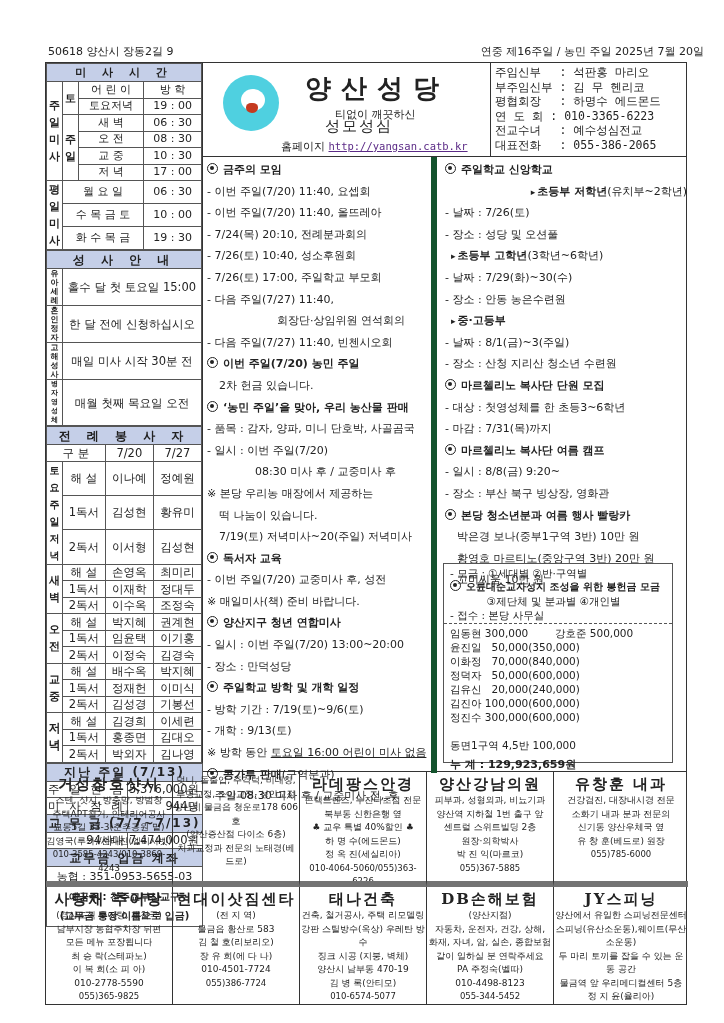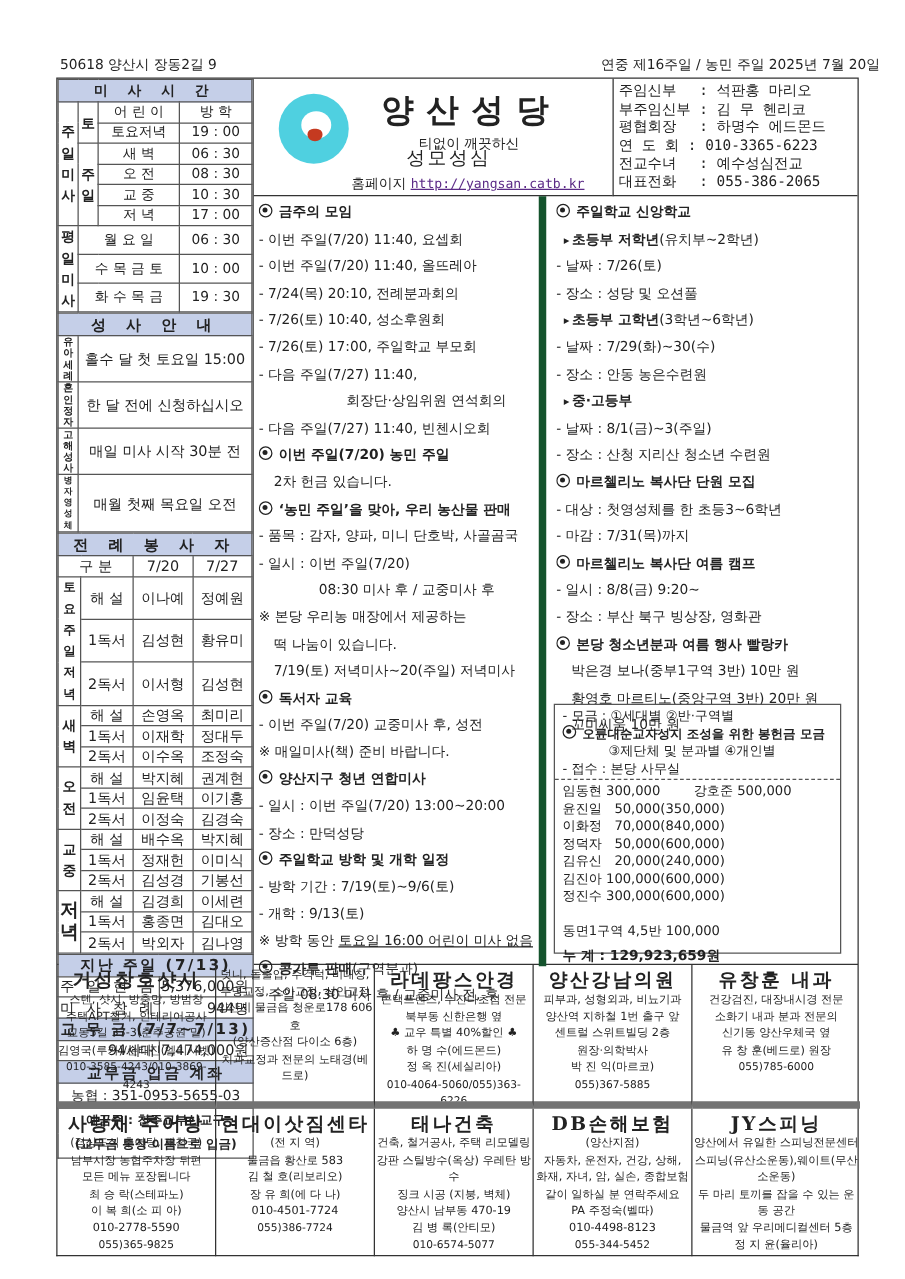--- a/index.html
+++ b/index.html
@@ -207,21 +207,21 @@
             <td>1독서</td>
             <td>정재헌</td>
             <td>이미식</td>
           </tr>
           <tr>
             <td>2독서</td>
             <td>김성경</td>
             <td>기봉선</td>
           </tr>
           <tr>
-            <td class="vert" rowspan="3" style="font-size: 15px;">저녁</td>
+            <td class="vert" rowspan="3" style="font-size: 12px;">저녁</td>
             <td>해 설</td>
             <td>김경희</td>
             <td>이세련</td>
           </tr>
           <tr>
             <td>1독서</td>
             <td>홍종면</td>
             <td>김대오</td>
           </tr>
           <tr>
@@ -317,21 +317,21 @@
       <div class="line h"><span class="dot"></span><span>주일학교 방학 및 개학 일정</span></div>
       <div class="line">- 방학 기간 : 7/19(토)~9/6(토)</div>
       <div class="line">- 개학 : 9/13(토)</div>
       <div class="line"><span>※ 방학 동안 </span><span class="u">토요일 16:00 어린이 미사 없음</span></div>
       <div class="line h"><span class="dot"></span><span>콩가루 판매</span><span style="font-weight: normal;">(구역분과)</span></div>
       <div class="line">- 주일 08:30 미사 후 / 교중미사 전, 후</div>
     </div>
 
   <div class="right" id="right">
   <div class="line h"><span class="dot"></span><span>주일학교 신앙학교</span></div>
-      <div class="line" style="padding-left: 6px;"><span class="tri">초등부 저학년</span><span>(유치부~2학년)</span></div>
+      <div class="line" style="padding-left: 6px; text-align: right;"><span class="tri">초등부 저학년</span><span>(유치부~2학년)</span></div>
       <div class="line">- 날짜 : 7/26(토)</div>
       <div class="line">- 장소 : 성당 및 오션풀</div>
       <div class="line" style="padding-left: 6px;"><span class="tri">초등부 고학년</span><span>(3학년~6학년)</span></div>
       <div class="line">- 날짜 : 7/29(화)~30(수)</div>
       <div class="line">- 장소 : 안동 농은수련원</div>
       <div class="line" style="padding-left: 6px;"><span class="tri">중·고등부</span></div>
       <div class="line">- 날짜 : 8/1(금)~3(주일)</div>
       <div class="line">- 장소 : 산청 지리산 청소년 수련원</div>
       <div class="line h"><span class="dot"></span><span>마르첼리노 복사단 단원 모집</span></div>
       <div class="line">- 대상 : 첫영성체를 한 초등3~6학년</div>

